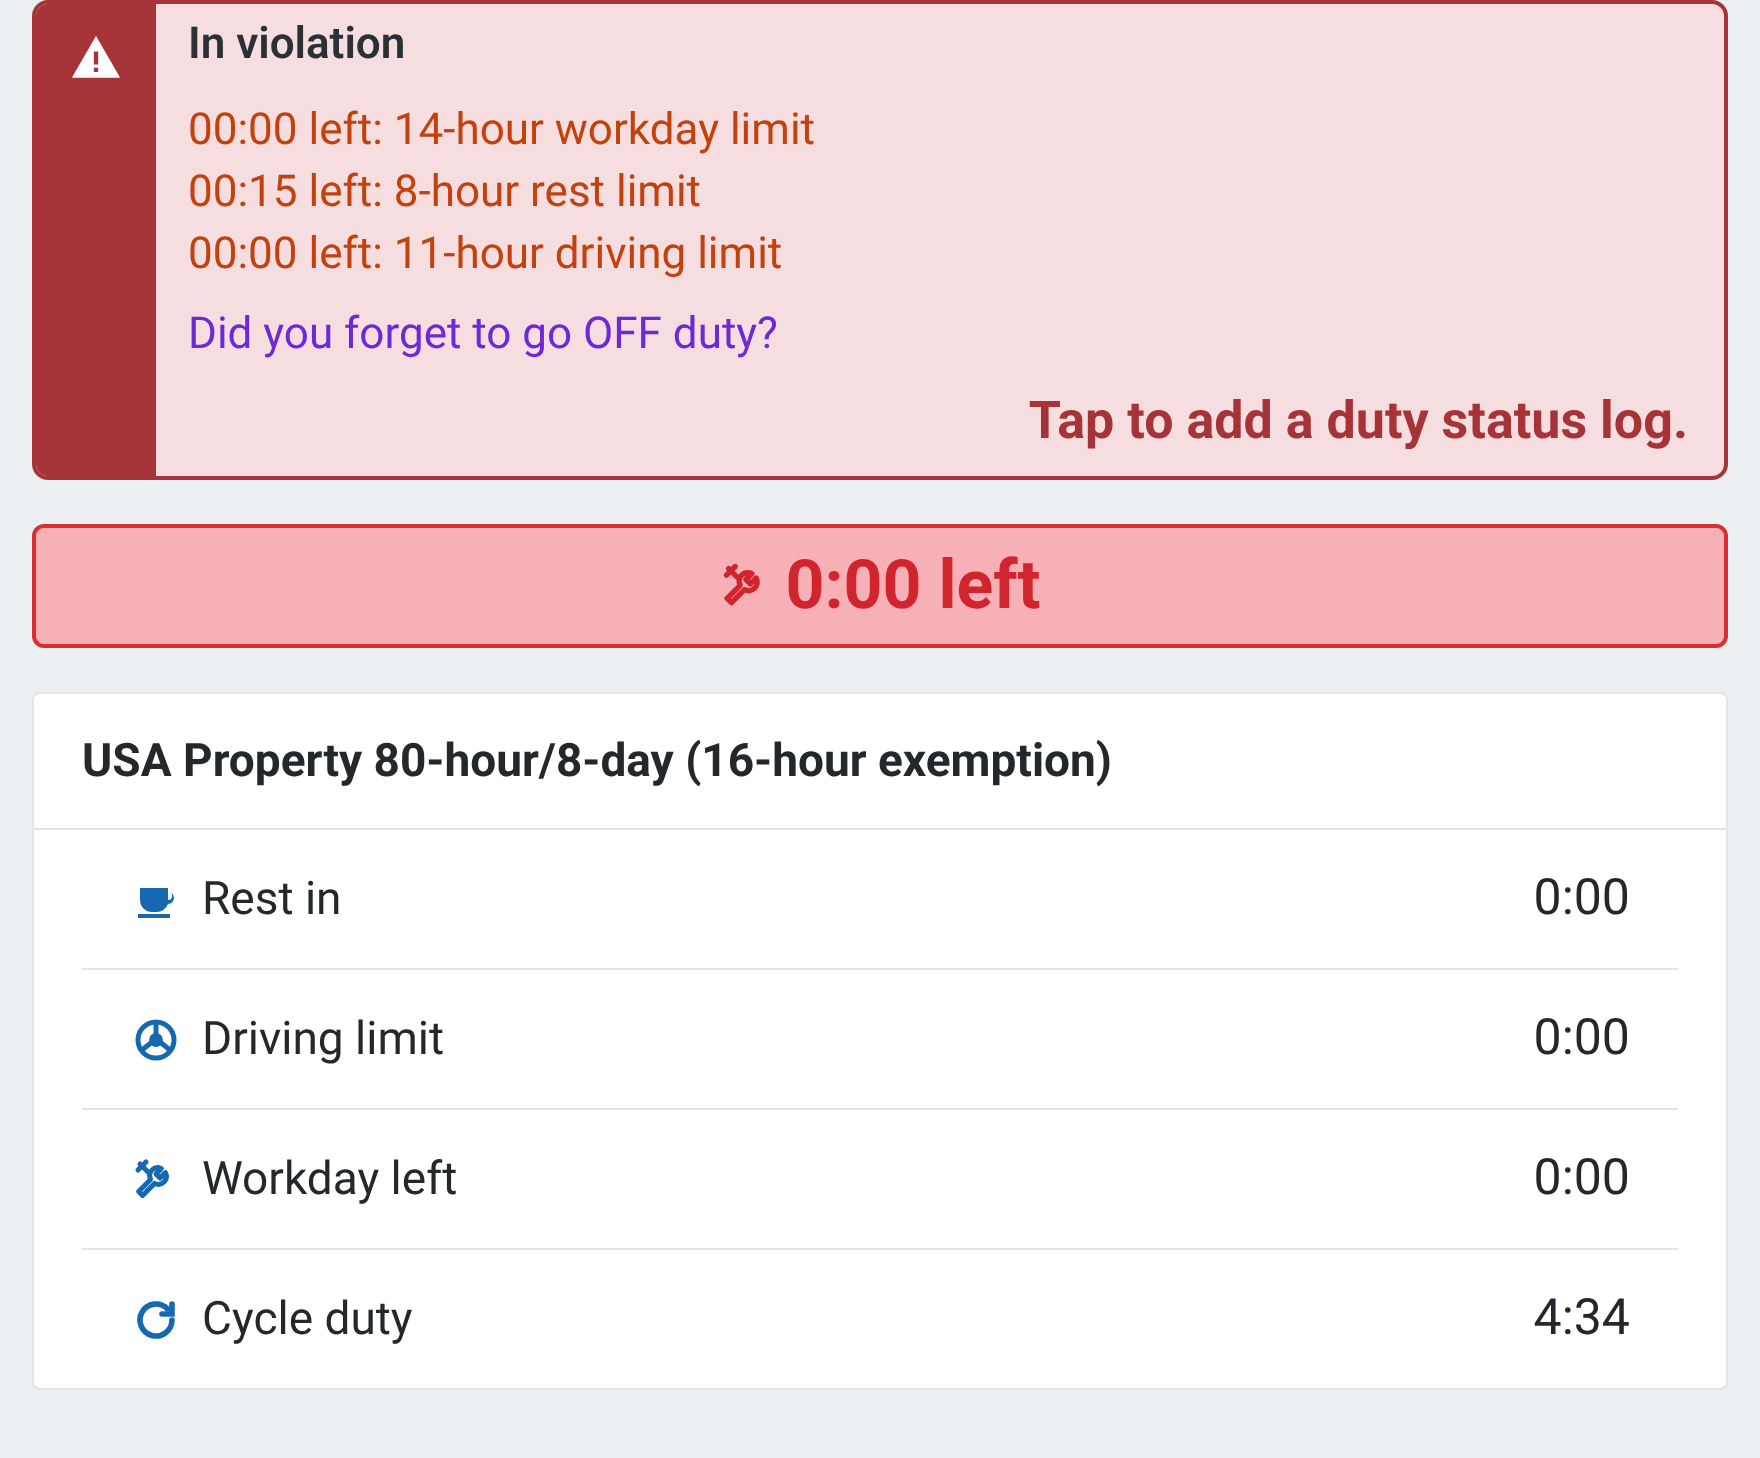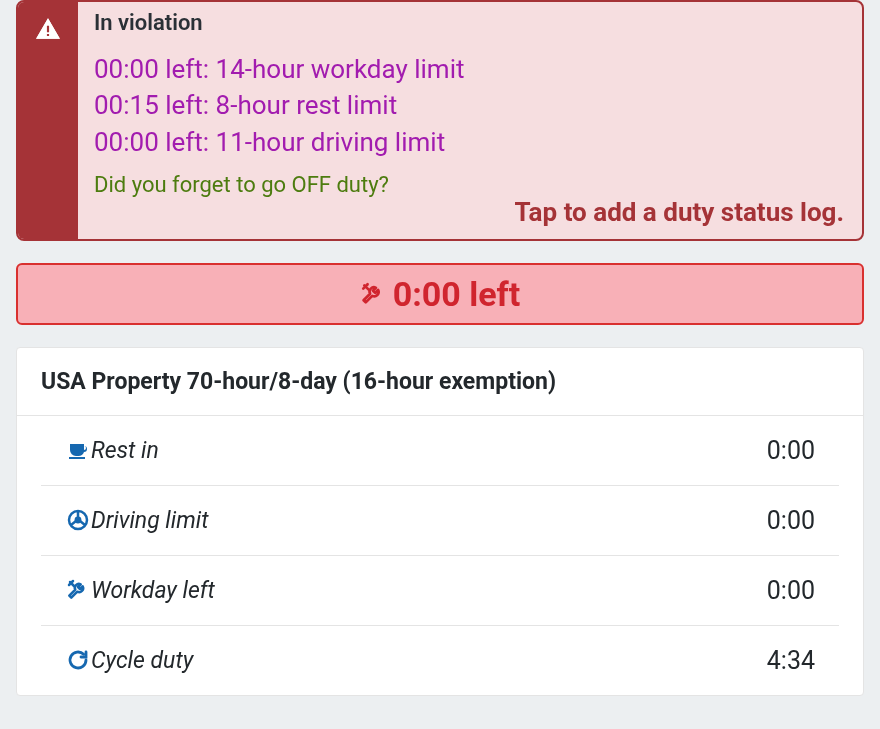--- a/index.html
+++ b/index.html
@@ -29,29 +29,29 @@
       flex: 1;
       padding: 8px 18px 12px 16px;
     }
     .alert-title {
       font-size: 22px;
       font-weight: 600;
       color: #2a3036;
       margin-bottom: 16px;
     }
     .alert-line {
-      font-size: 26px;
-      color: #a21caf;
+      font-size: 22px;
+      color: #c2410c;
       line-height: 1.4;
     }
     .alert-question {
       font-size: 22px;
-      color: #4d7c0f;
+      color: #6d28d9;
       margin-top: 12px;
-      margin-bottom: 0;
+      margin-bottom: 16px;
     }
     .alert-cta {
       font-size: 26px;
       font-weight: 700;
       color: #a53337;
       text-align: right;
     }
     .time-left-banner {
       margin: 22px 16px 0 16px;
       background: #f8b0b7;
@@ -94,25 +94,24 @@
       border-top: none;
     }
     .status-row:last-of-type {
       border-bottom: none;
     }
     .status-list {
       padding: 0;
     }
     .status-left {
       display: flex;
-      align-items: flex-start;
-      gap: 0;
+      align-items: flex-end;
+      gap: 10px;
       font-size: 23px;
       color: #23282c;
-      font-style: italic;
     }
     .status-value {
       font-size: 25px;
       color: #23282c;
     }
     .icon-wrap {
       width: 26px;
       height: 26px;
       display: flex;
       align-items: center;
@@ -147,21 +146,21 @@
     <svg width="28" height="28" viewBox="0 0 24 24" fill="none" stroke="#d0252e" stroke-width="2.5" stroke-linecap="round" stroke-linejoin="round">
       <path d="M14.7 6.3a4 4 0 0 0-5.4 5.4l-6 6 2 2 6-6a4 4 0 0 0 5.4-5.4l-2.7 2.7-2-2 2.7-2.7z"></path>
       <path d="M4 4l4 4"></path>
       <path d="M3 7l4-4"></path>
     </svg>
   </span>
   <span class="time-left-text">0:00 left</span>
 </div>
 
 <div class="status-card">
-  <div class="status-header">USA Property 70-hour/8-day (16-hour exemption)</div>
+  <div class="status-header">USA Property 80-hour/8-day (16-hour exemption)</div>
   <div class="status-list">
 
     <div class="status-row">
       <div class="status-left">
         <span class="icon-wrap">
           <svg width="24" height="24" viewBox="0 0 24 24" fill="#1668b0">
               <path d="M4 6h14v2a3 3 0 0 1 0 6v0a6 6 0 0 1-6 4H10a6 6 0 0 1-6-6V6zm14 2v4a1.5 1.5 0 0 0 0-4zM3 19h16v2H3z"></path>
             </svg>
         </span>
         <span>Rest in</span>

